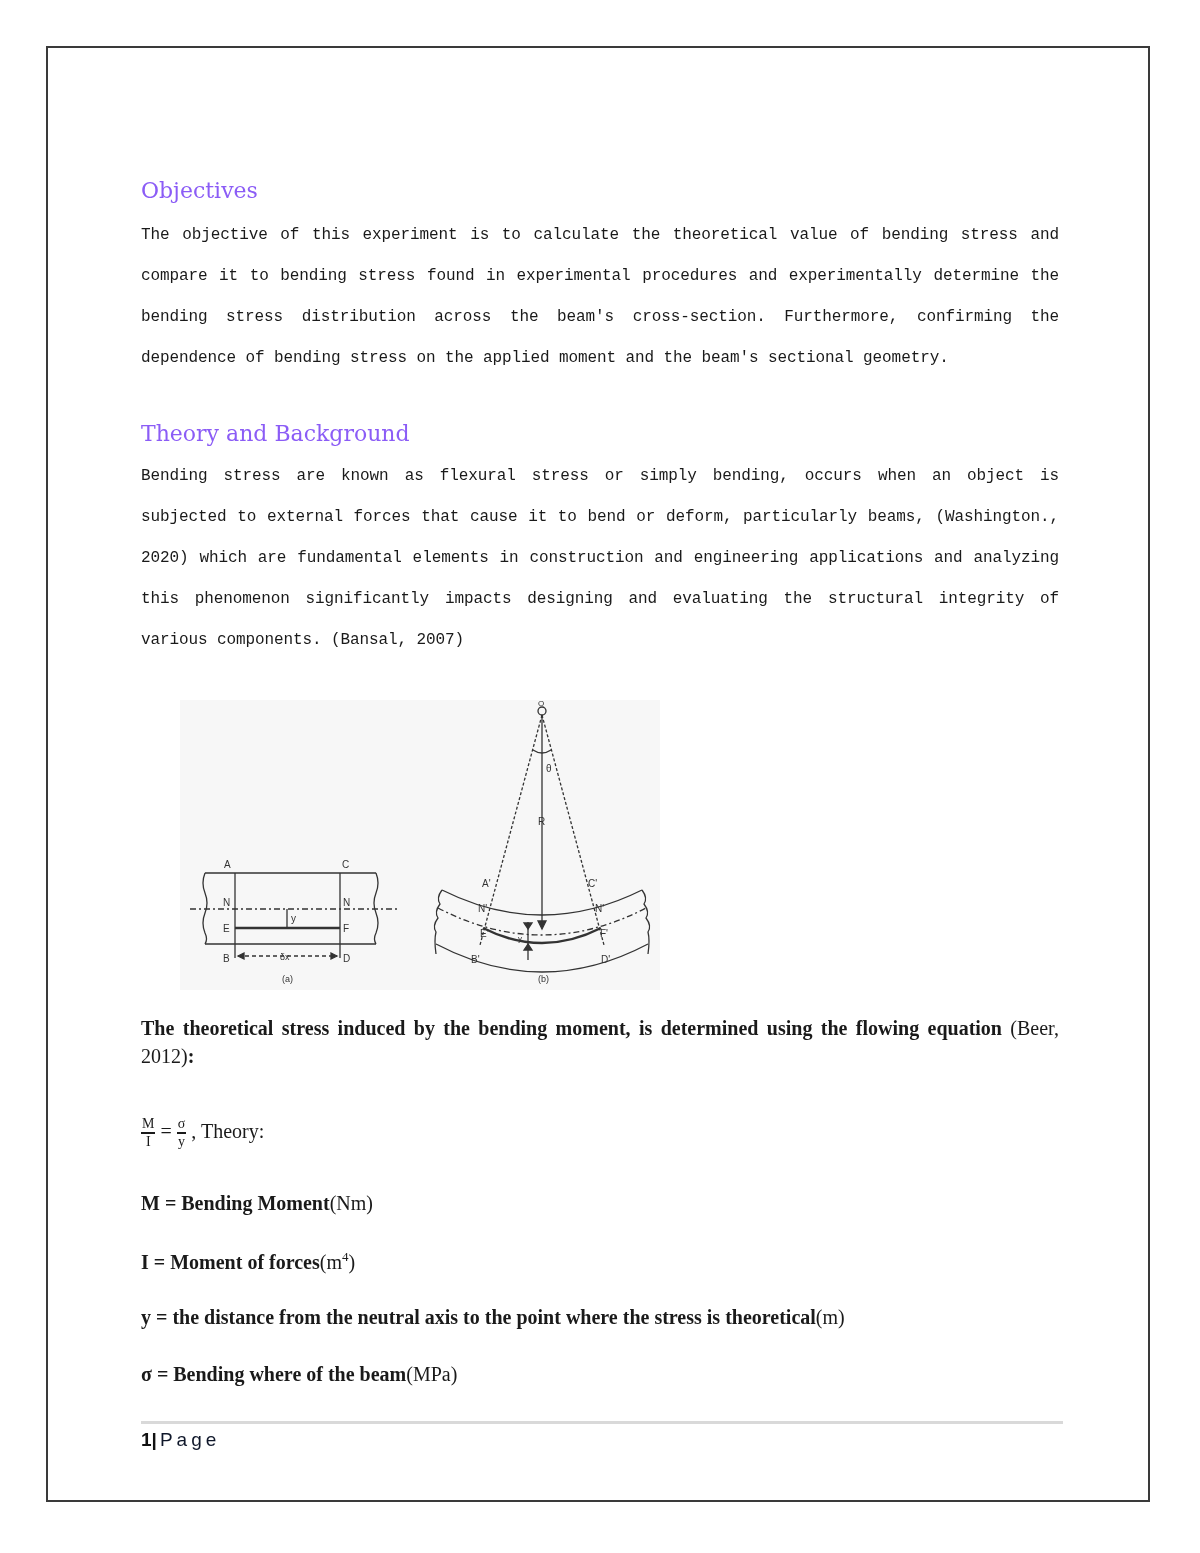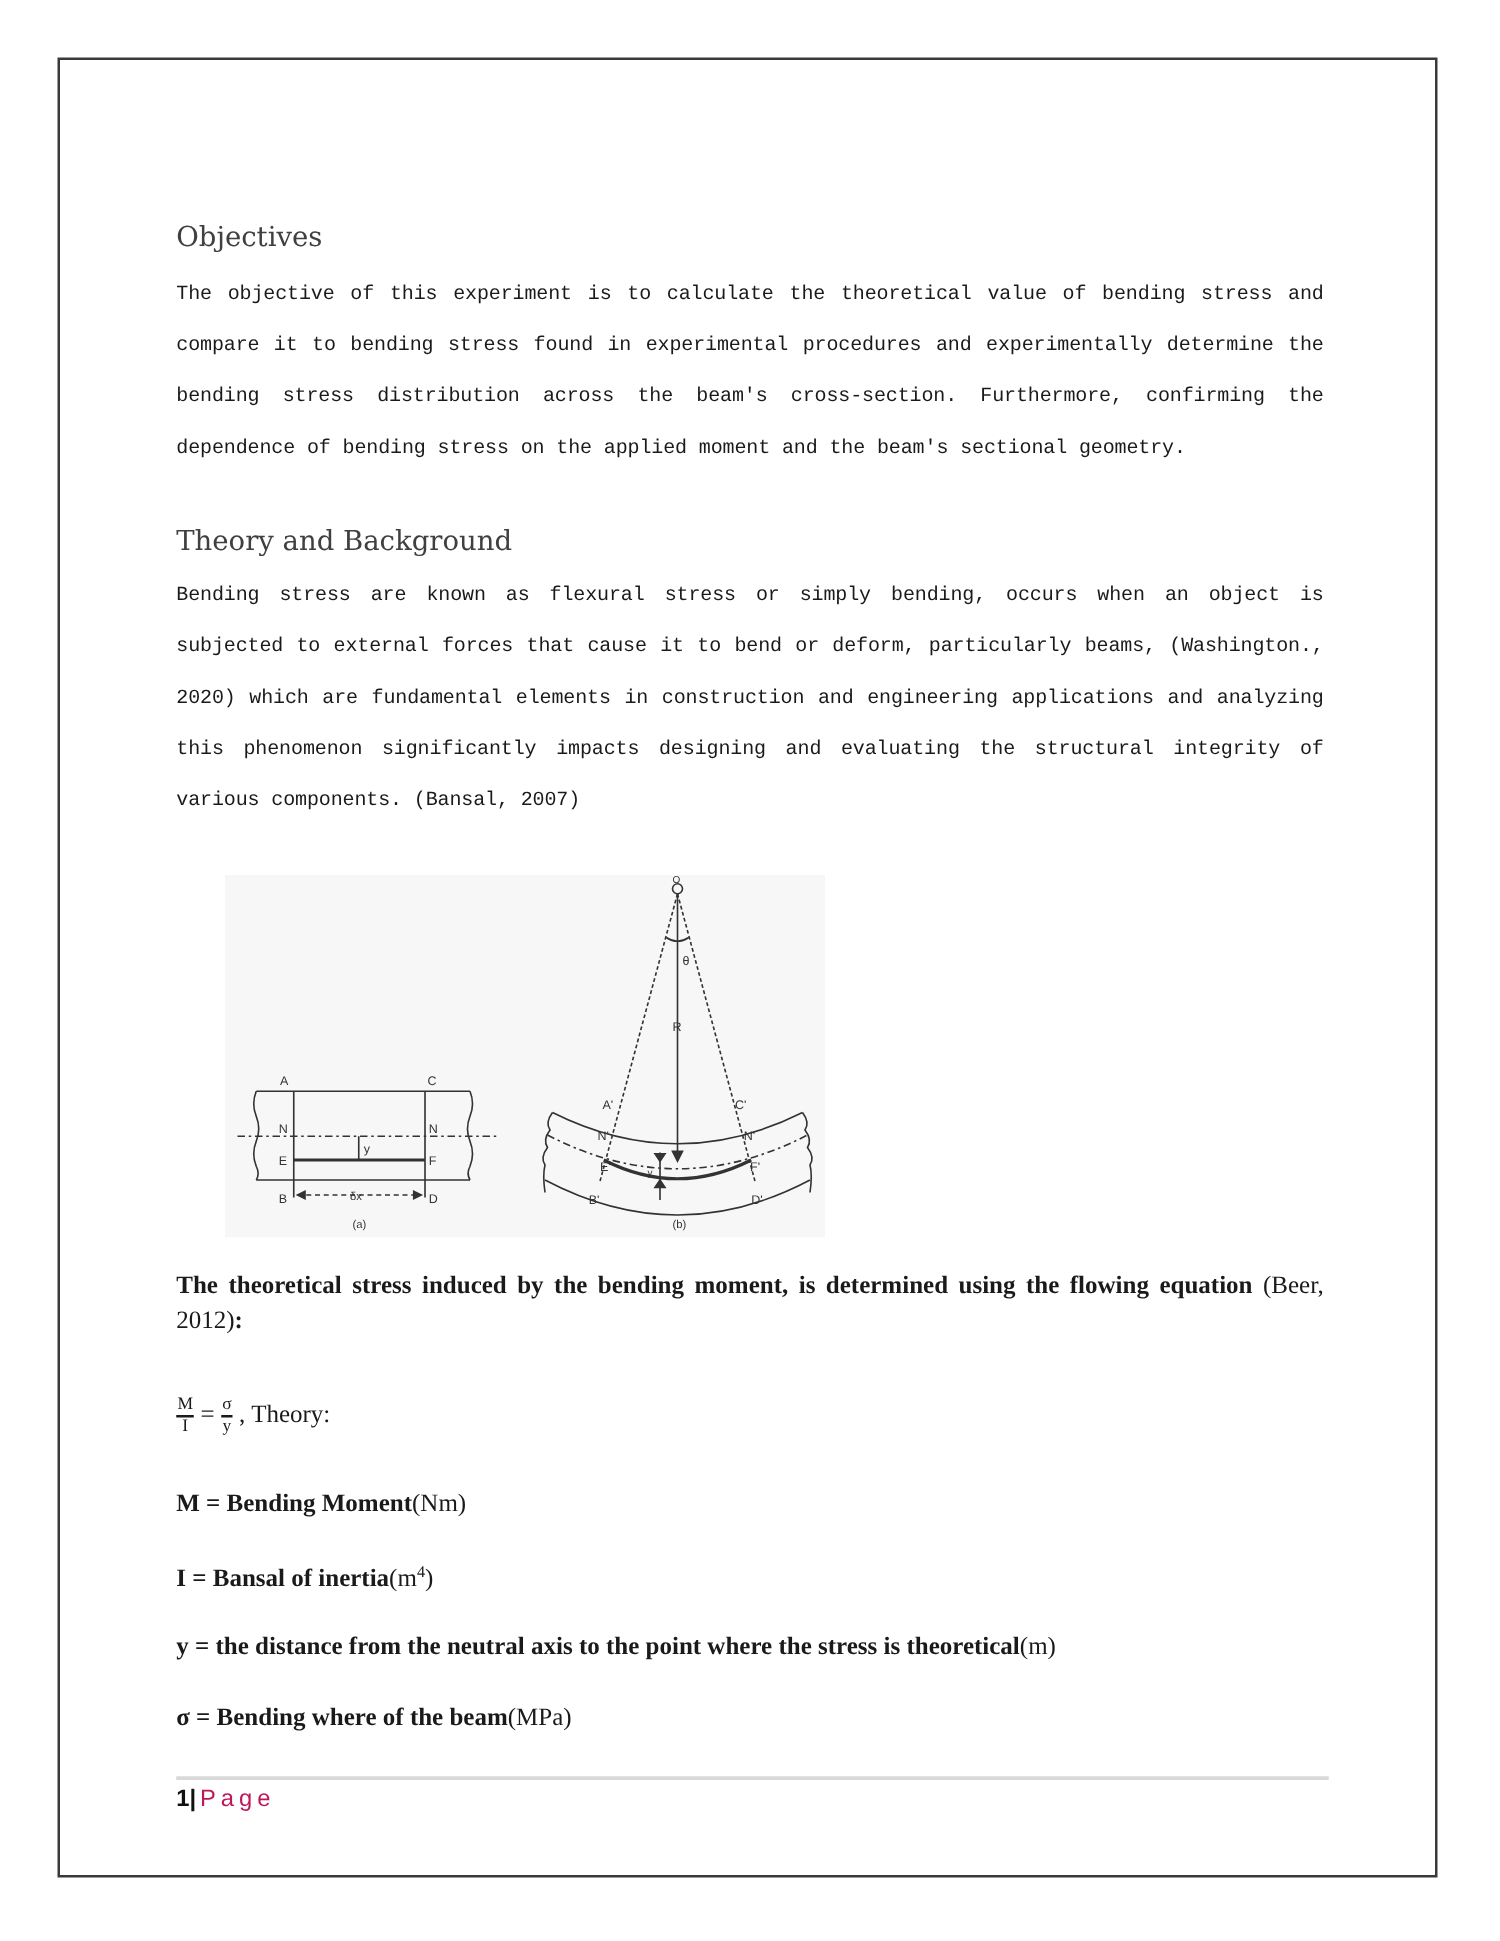--- a/index.html
+++ b/index.html
@@ -7,21 +7,21 @@
   .page-border {
     position: absolute; left: 46px; top: 46px; width: 1104px; height: 1456px;
     border: 2px solid #3a3a3a; box-sizing: border-box;
   }
   .content {
     position: absolute; left: 141px; top: 0; width: 918px;
     font-family: "DejaVu Serif", "Liberation Serif", serif;
     color: #1a1a1a;
   }
   .heading {
-    position: absolute; left: 0; font-size: 22px; color: #404040;
+    position: absolute; left: 0; font-size: 22px; color: #8b5cf6;
     font-family: "DejaVu Serif", serif; letter-spacing: 0px; white-space: nowrap;
   }
   .para {
     position: absolute; left: 0; width: 918px; font-size: 16px; line-height: 41px;
     text-align: justify; font-family: Liberation Mono, monospace; letter-spacing: -0.1px;
   }
   .bold-para {
     position: absolute; left: 0; width: 918px; font-size: 20px; line-height: 28px;
     text-align: justify; font-family: "Liberation Serif", serif; font-weight: bold;
   }
@@ -33,21 +33,21 @@
   .frac { display: inline-block; vertical-align: middle; text-align: center; font-size: 14px; line-height: 16px; }
   .frac span { display: block; padding: 0 1px; }
   .frac .num { border-bottom: 2px solid #1a1a1a; }
   .def { position: absolute; left: 0; font-family: "Liberation Serif", serif; font-size: 20px; font-weight: bold; white-space: nowrap; }
   .def .unit { font-weight: normal; }
   .figure { position: absolute; left: 180px; top: 700px; width: 480px; height: 290px; }
   .footer-rule { position: absolute; left: 141px; top: 1421px; width: 922px; height: 3px; background: #d9d9d9; }
   .footer { position: absolute; left: 141px; top: 1429px; font-family: "Liberation Sans", sans-serif; font-size: 19px; white-space: nowrap; }
   .footer .num { font-weight: bold; color: #111; }
   .footer .sep { color: #111; font-weight: bold; }
-  .footer .label { color: #be185d; letter-spacing: 4px; margin-left: 3px; }
+  .footer .label { color: #0f172a; letter-spacing: 4px; margin-left: 3px; }
   svg text { font-family: "Liberation Sans", sans-serif; }
 </style>
 </head>
 <body>
 
 <div class="page-border"></div>
 
 <div class="content">
   <div class="heading" style="top:178px">Objectives</div>
   <div class="para" style="top:215px">The objective of this experiment is to calculate the theoretical value of bending stress and compare it to bending stress found in experimental procedures and experimentally determine the bending stress distribution across the beam's cross-section. Furthermore, confirming the dependence of bending stress on the applied moment and the beam's sectional geometry.</div>
@@ -58,21 +58,21 @@
   <div class="bold-para" style="top:1014px"><span>The theoretical stress induced by the bending moment, is determined using the flowing equation</span><span class="normal"> (Beer, 2012)</span><span>:</span></div>
 
   <div class="eq-line" style="top:1116px">
     <span class="frac"><span class="num">M</span><span>I</span></span>
     <span>=</span>
     <span class="frac"><span class="num">σ</span><span>y</span></span>
     <span> , Theory:</span>
   </div>
 
   <div class="def" style="top:1192px"><span>M = Bending Moment</span><span class="unit">(Nm)</span></div>
-  <div class="def" style="top:1249px"><span>I = Bansal of inertia</span><span class="unit"><span>(m</span><sup style="font-size:13px">4</sup><span>)</span></span></div>
+  <div class="def" style="top:1249px"><span>I = Moment of forces</span><span class="unit"><span>(m</span><sup style="font-size:13px">4</sup><span>)</span></span></div>
   <div class="def" style="top:1306px"><span>y = the distance from the neutral axis to the point where the stress is theoretical</span><span class="unit">(m)</span></div>
   <div class="def" style="top:1363px"><span>σ = Bending where of the beam</span><span class="unit">(MPa)</span></div>
 </div>
 
 <div class="figure">
   <svg width="480" height="290" viewBox="0 0 480 290">
     <rect x="0" y="0" width="480" height="290" fill="#f7f7f7"></rect>
 
     <g stroke="#333" fill="none" stroke-width="1.3">
       <line x1="25" y1="173" x2="196" y2="173"></line>

